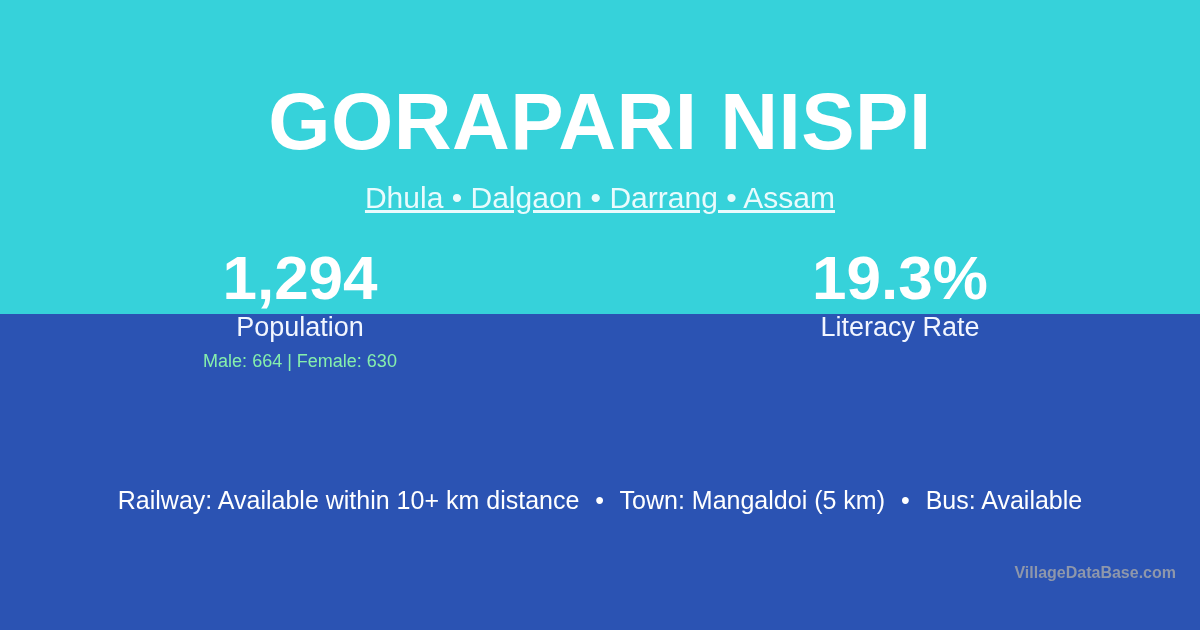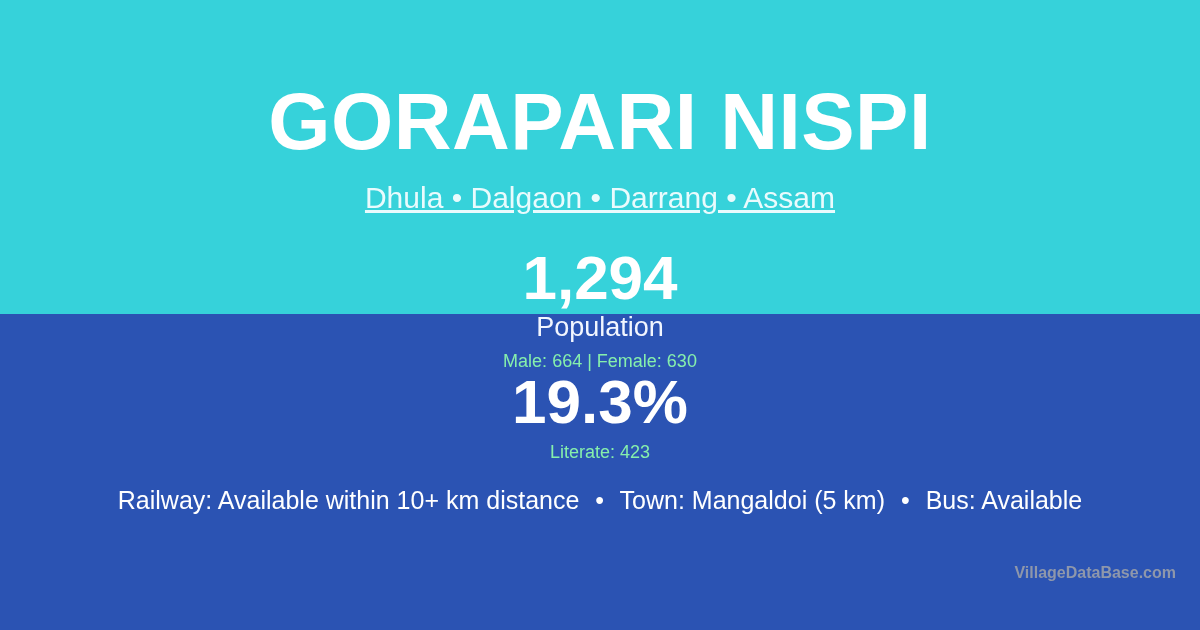--- a/index.html
+++ b/index.html
@@ -68,21 +68,21 @@
     text-decoration: underline;
   }
 
   
   .stats-row {
     position: absolute;
     left: 0;
     top: 247px;
     width: 1200px;
     display: flex;
-    flex-direction: column;
+    flex-direction: row;
   }
   .stat-col {
     flex: 1 1 0;
     text-align: center;
   }
   .stat-value {
     font-size: 62px;
     font-weight: 700;
     line-height: 62px;
     color: #ffffff;
@@ -153,21 +153,21 @@
 
     <div class="stat-col">
       <div class="stat-value">1,294</div>
       <div class="stat-label">Population</div>
       <div class="stat-sub">Male: 664 | Female: 630</div>
     </div>
 
 
     <div class="stat-col">
       <div class="stat-value">19.3%</div>
-      <div class="stat-sub">Literate: 423</div>
+      <div class="stat-label">Literacy Rate</div>
     </div>
 
   </div>
 
   <div class="info-line">
     <span>Railway: Available within 10+ km distance</span>
     <span class="info-sep">•</span>
     <span>Town: Mangaldoi (5 km)</span>
     <span class="info-sep">•</span>
     <span>Bus: Available</span>

